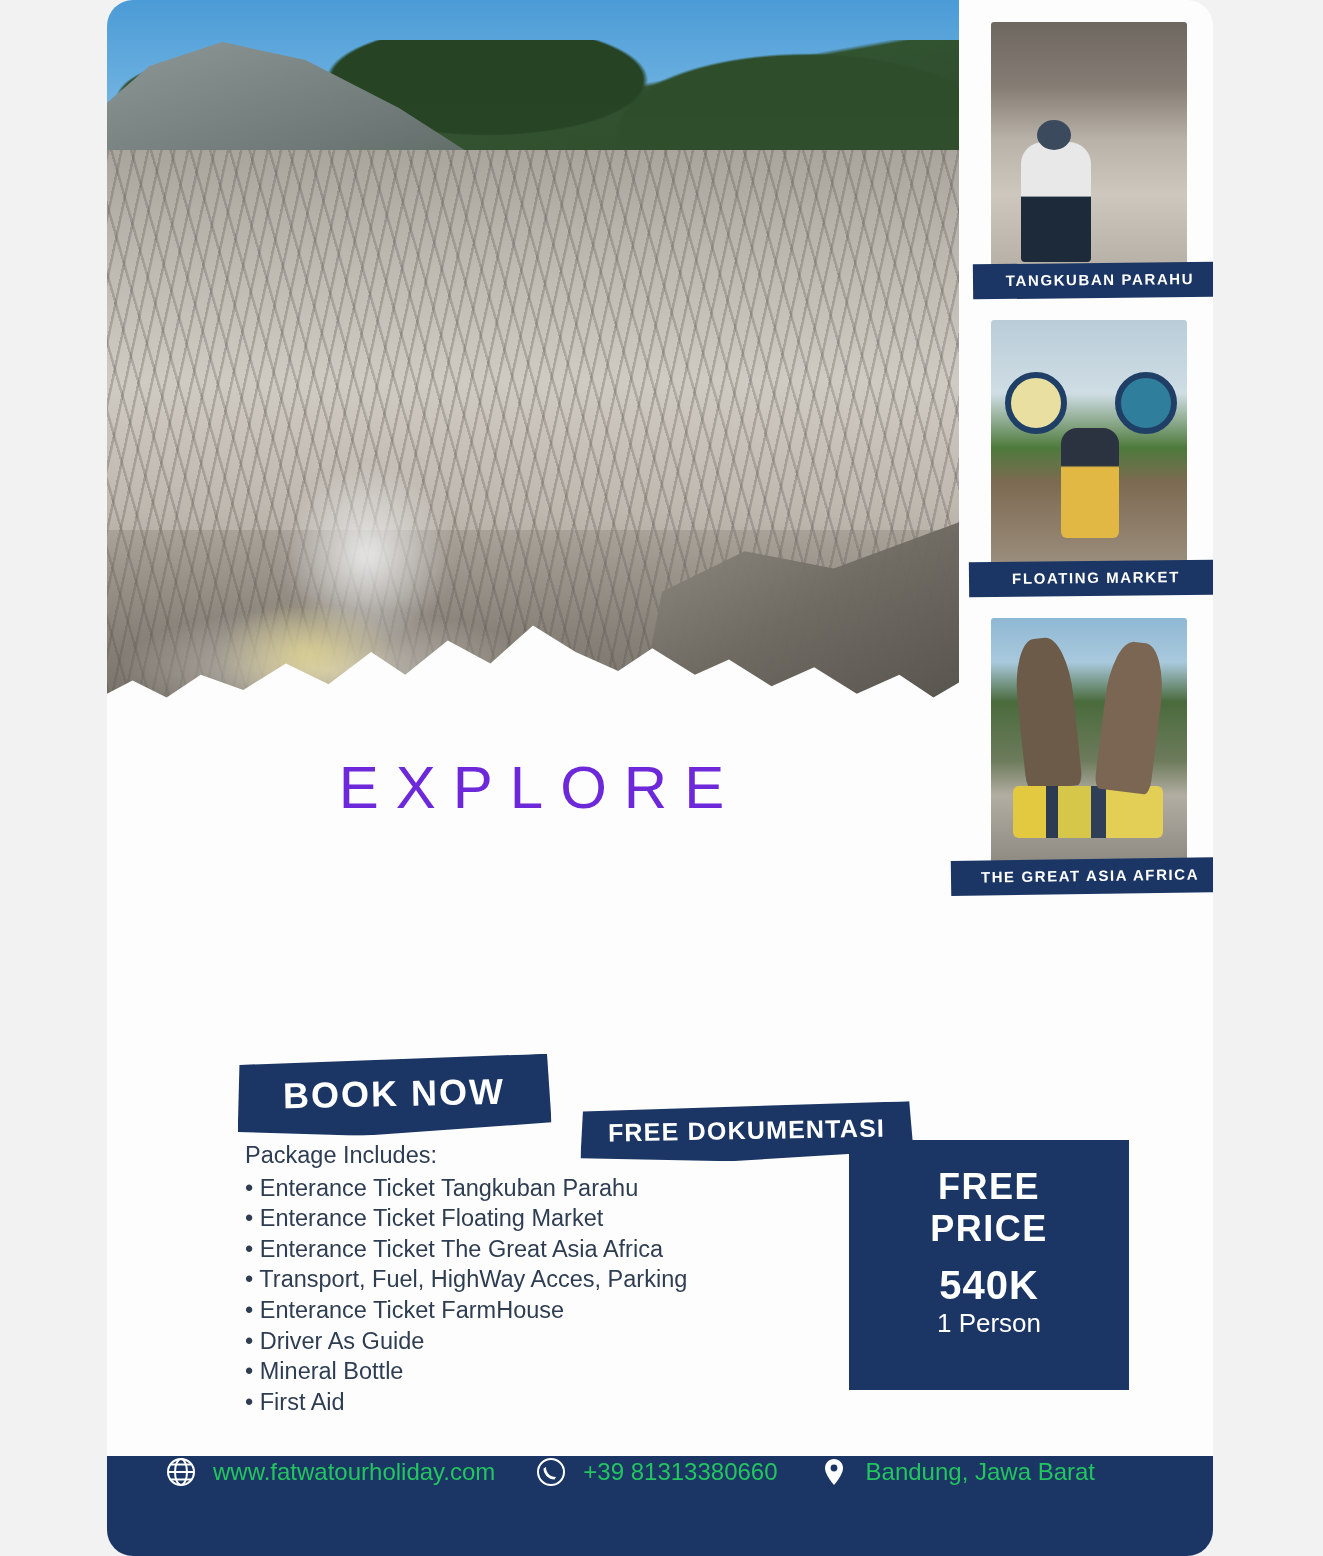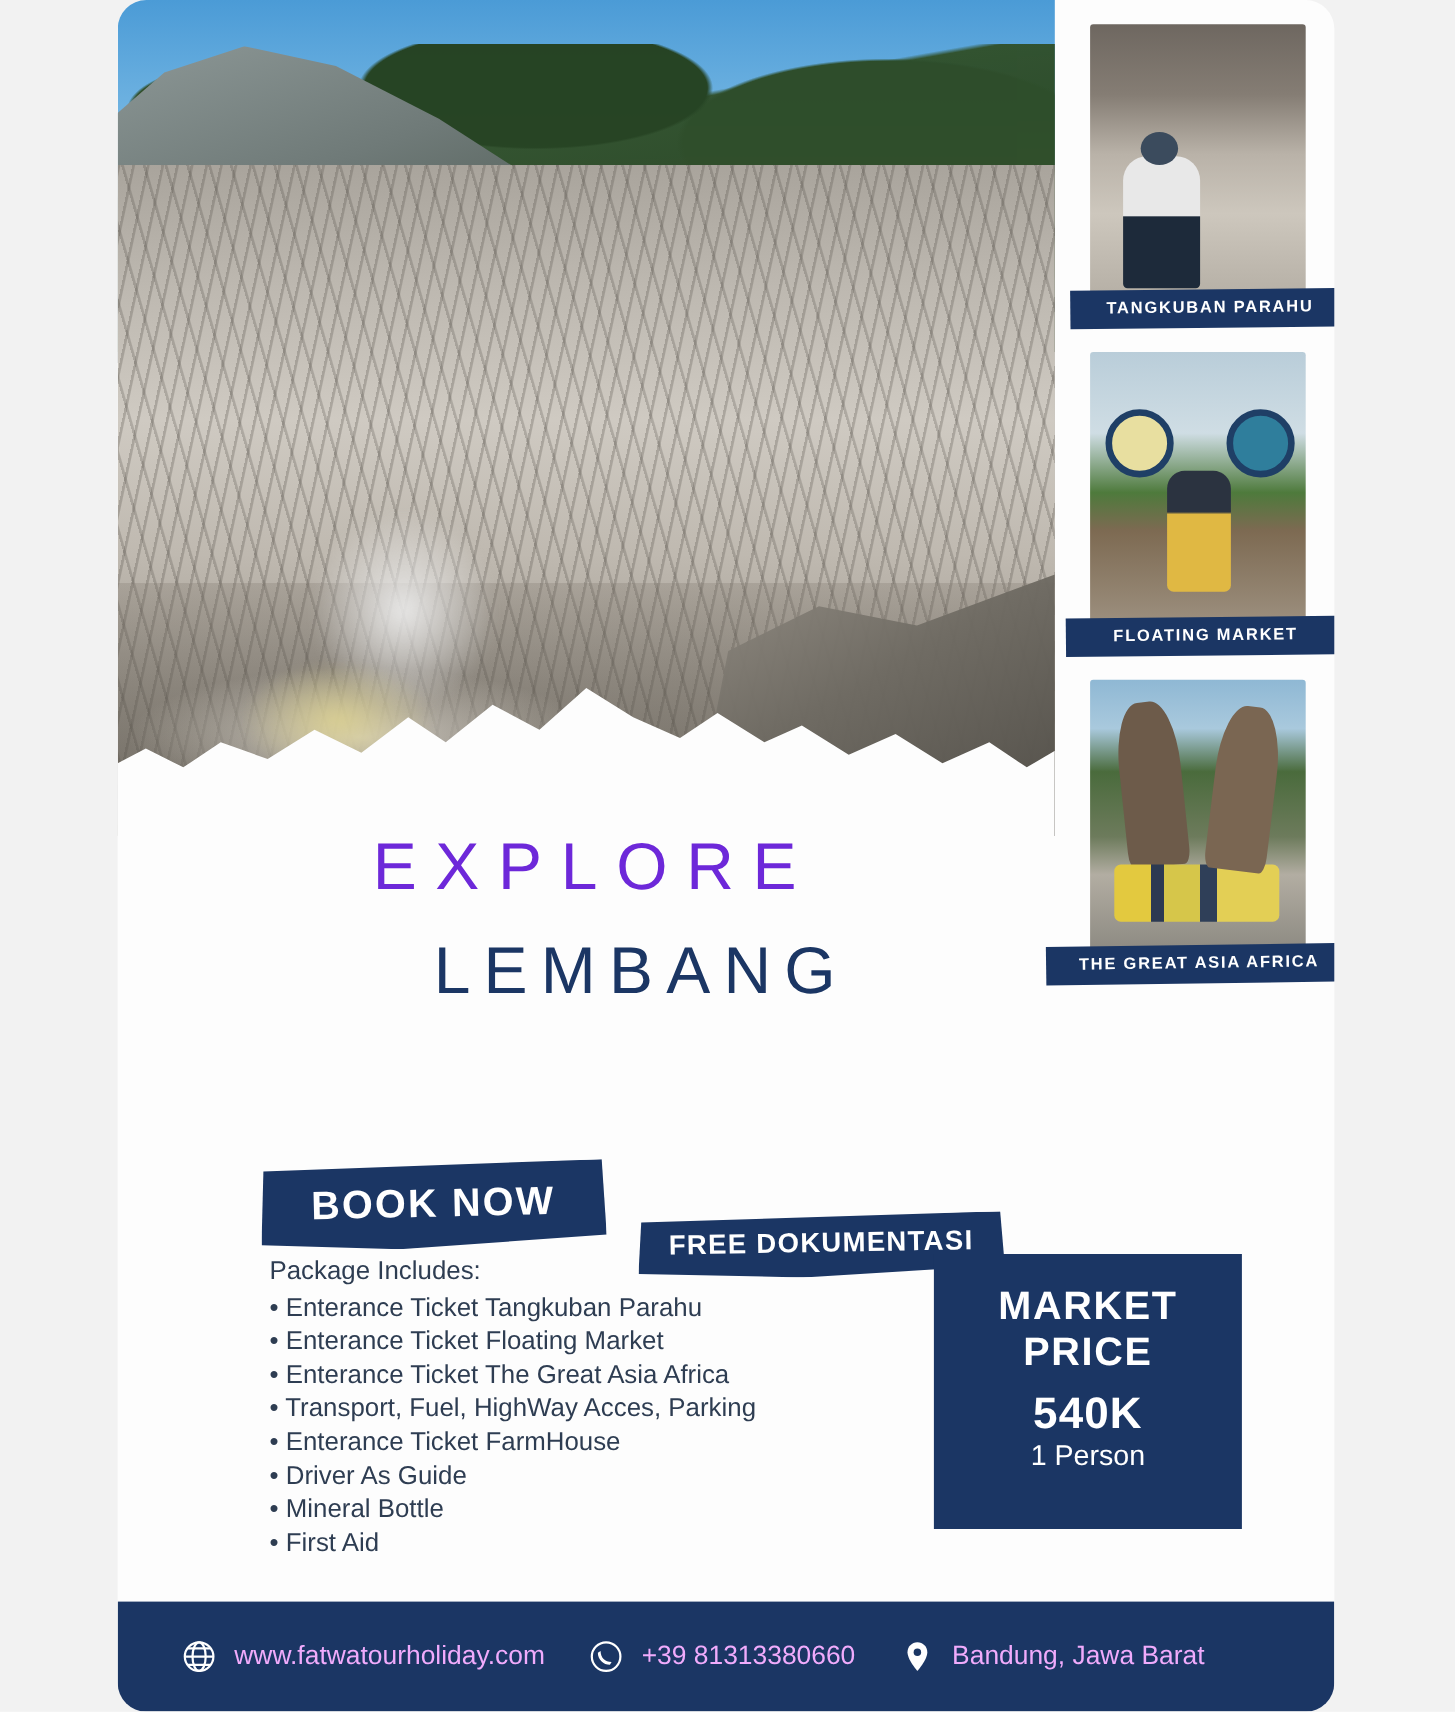--- a/index.html
+++ b/index.html
@@ -290,23 +290,23 @@
   .price-person { font-size: 26px; font-weight: 400; }
 
   
   .footer {
     position: absolute;
     left: 0;
     bottom: 0;
     width: 1106px;
     height: 100px;
     background: #1b3664;
-    color: #f0abfc;
+    color: #22c55e;
     display: flex;
-    align-items: center;
+    align-items: flex-start;
     gap: 40px;
     padding-left: 58px;
     box-sizing: border-box;
     font-size: 24px;
   }
   .fitem { display: flex; align-items: center; gap: 16px; }
   .ficon { width: 32px; height: 32px; flex: 0 0 32px; }
   .ficon svg { display: block; }
 </style>
 </head>
@@ -344,42 +344,41 @@
         <div class="thumb thumb-3">
           <div class="thumb-3-people"></div>
         </div>
         <div class="thumb-label label-3">THE GREAT ASIA AFRICA</div>
       </div>
 
     </div>
 
     <div class="headline">
       <div class="title-main">EXPLORE</div>
-      <div class="title-sub">LEMBANG</div>
     </div>
 
     <div class="book-now">BOOK NOW</div>
     <div class="free-doc">FREE DOKUMENTASI</div>
 
     <div class="package">
       <div class="package-title">Package Includes:</div>
       <ul>
         <li>Enterance Ticket Tangkuban Parahu</li>
         <li>Enterance Ticket Floating Market</li>
         <li>Enterance Ticket The Great Asia Africa</li>
         <li>Transport, Fuel, HighWay Acces, Parking</li>
         <li>Enterance Ticket FarmHouse</li>
         <li>Driver As Guide</li>
         <li>Mineral Bottle</li>
         <li>First Aid</li>
       </ul>
     </div>
 
     <div class="price-box">
-      <div class="price-local">MARKET</div>
+      <div class="price-local">FREE</div>
       <div class="price-local">PRICE</div>
       <div class="price-value">540K</div>
       <div class="price-person">1 Person</div>
     </div>
 
     <div class="footer">
 
       <div class="fitem">
         <span class="ficon">
           <svg viewBox="0 0 32 32" width="32" height="32" fill="none" stroke="#ffffff" stroke-width="2">

